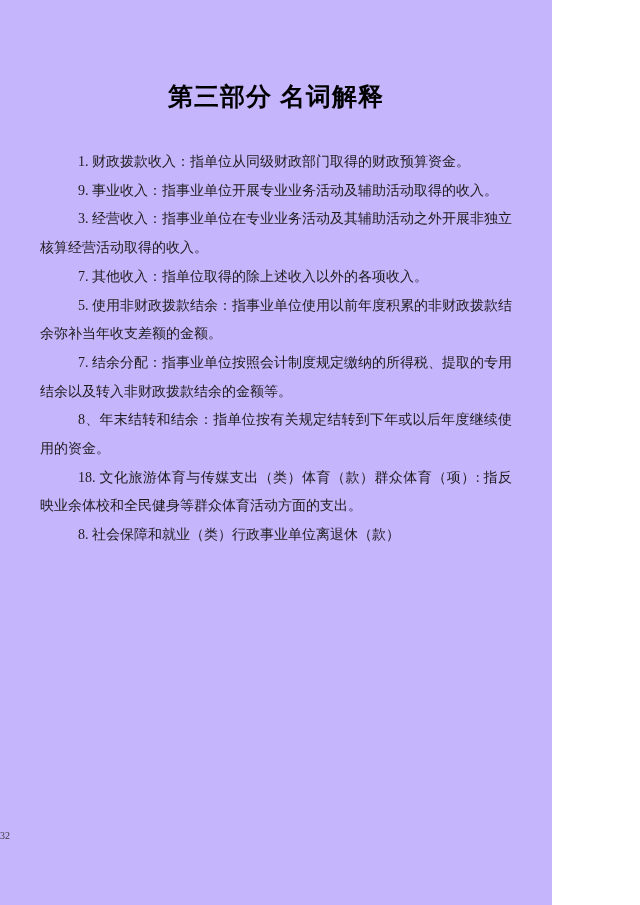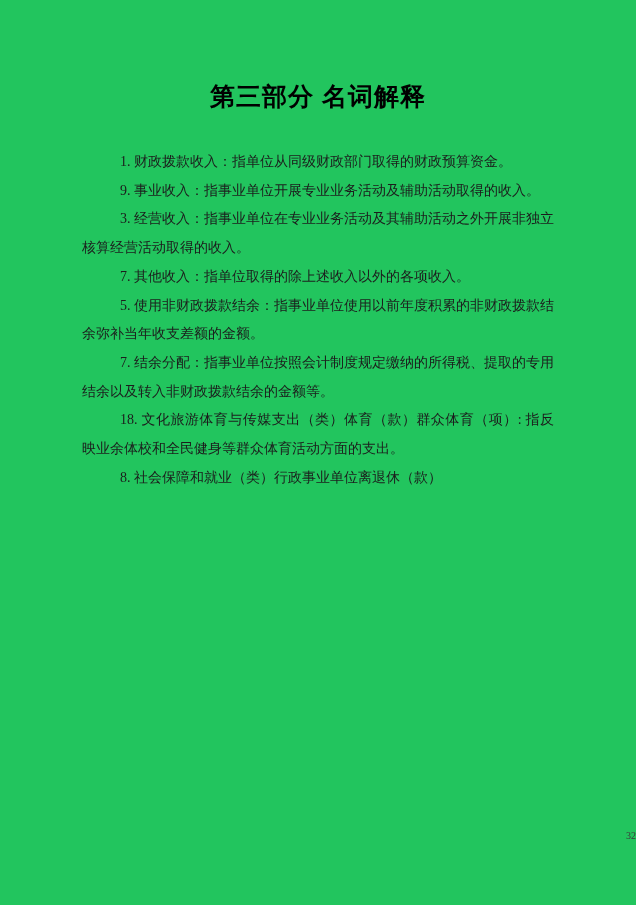--- a/index.html
+++ b/index.html
@@ -2,23 +2,23 @@
 <html><head>
 <meta charset="utf-8">
 <style>
   html, body {
     margin: 0;
     padding: 0;
     background: #ffffff;
   }
   .page {
     position: relative;
-    width: 636px;
+    width: 552px;
     height: 905px;
-    background: #22c55e;
+    background: #c4b5fd;
     overflow: hidden;
     font-family: "Liberation Serif", "DejaVu Serif", serif;
     color: #1c1c1c;
   }
   .doc-title {
     margin: 0;
     padding-top: 80px;
     text-align: center;
     font-family: "Liberation Sans", "DejaVu Sans", sans-serif;
     font-weight: 700;
@@ -39,38 +39,39 @@
     margin: 0;
     padding: 0;
     text-indent: 38px;
     word-break: break-all;
   }
   .page-number {
     position: absolute;
     left: 0;
     right: 0;
     bottom: 63px;
-    text-align: right;
+    text-align: left;
     font-family: "Liberation Serif", "DejaVu Serif", serif;
     font-size: 10px;
     line-height: 12px;
     color: #3a3a3a;
   }
 </style>
 </head>
 <body>
 
 <div class="page">
   <h1 class="doc-title">第三部分 名词解释</h1>
 
   <div class="doc-body">
     <p>1. 财政拨款收入：指单位从同级财政部门取得的财政预算资金。</p>
     <p>9. 事业收入：指事业单位开展专业业务活动及辅助活动取得的收入。</p>
     <p>3. 经营收入：指事业单位在专业业务活动及其辅助活动之外开展非独立核算经营活动取得的收入。</p>
     <p>7. 其他收入：指单位取得的除上述收入以外的各项收入。</p>
     <p>5. 使用非财政拨款结余：指事业单位使用以前年度积累的非财政拨款结余弥补当年收支差额的金额。</p>
     <p>7. 结余分配：指事业单位按照会计制度规定缴纳的所得税、提取的专用结余以及转入非财政拨款结余的金额等。</p>
+    <p>8、年末结转和结余：指单位按有关规定结转到下年或以后年度继续使用的资金。</p>
     <p>18. 文化旅游体育与传媒支出（类）体育（款）群众体育（项）: 指反映业余体校和全民健身等群众体育活动方面的支出。</p>
     <p>8. 社会保障和就业（类）行政事业单位离退休（款）</p>
   </div>
 
   <div class="page-number">32</div>
 </div>
 
 </body></html>

